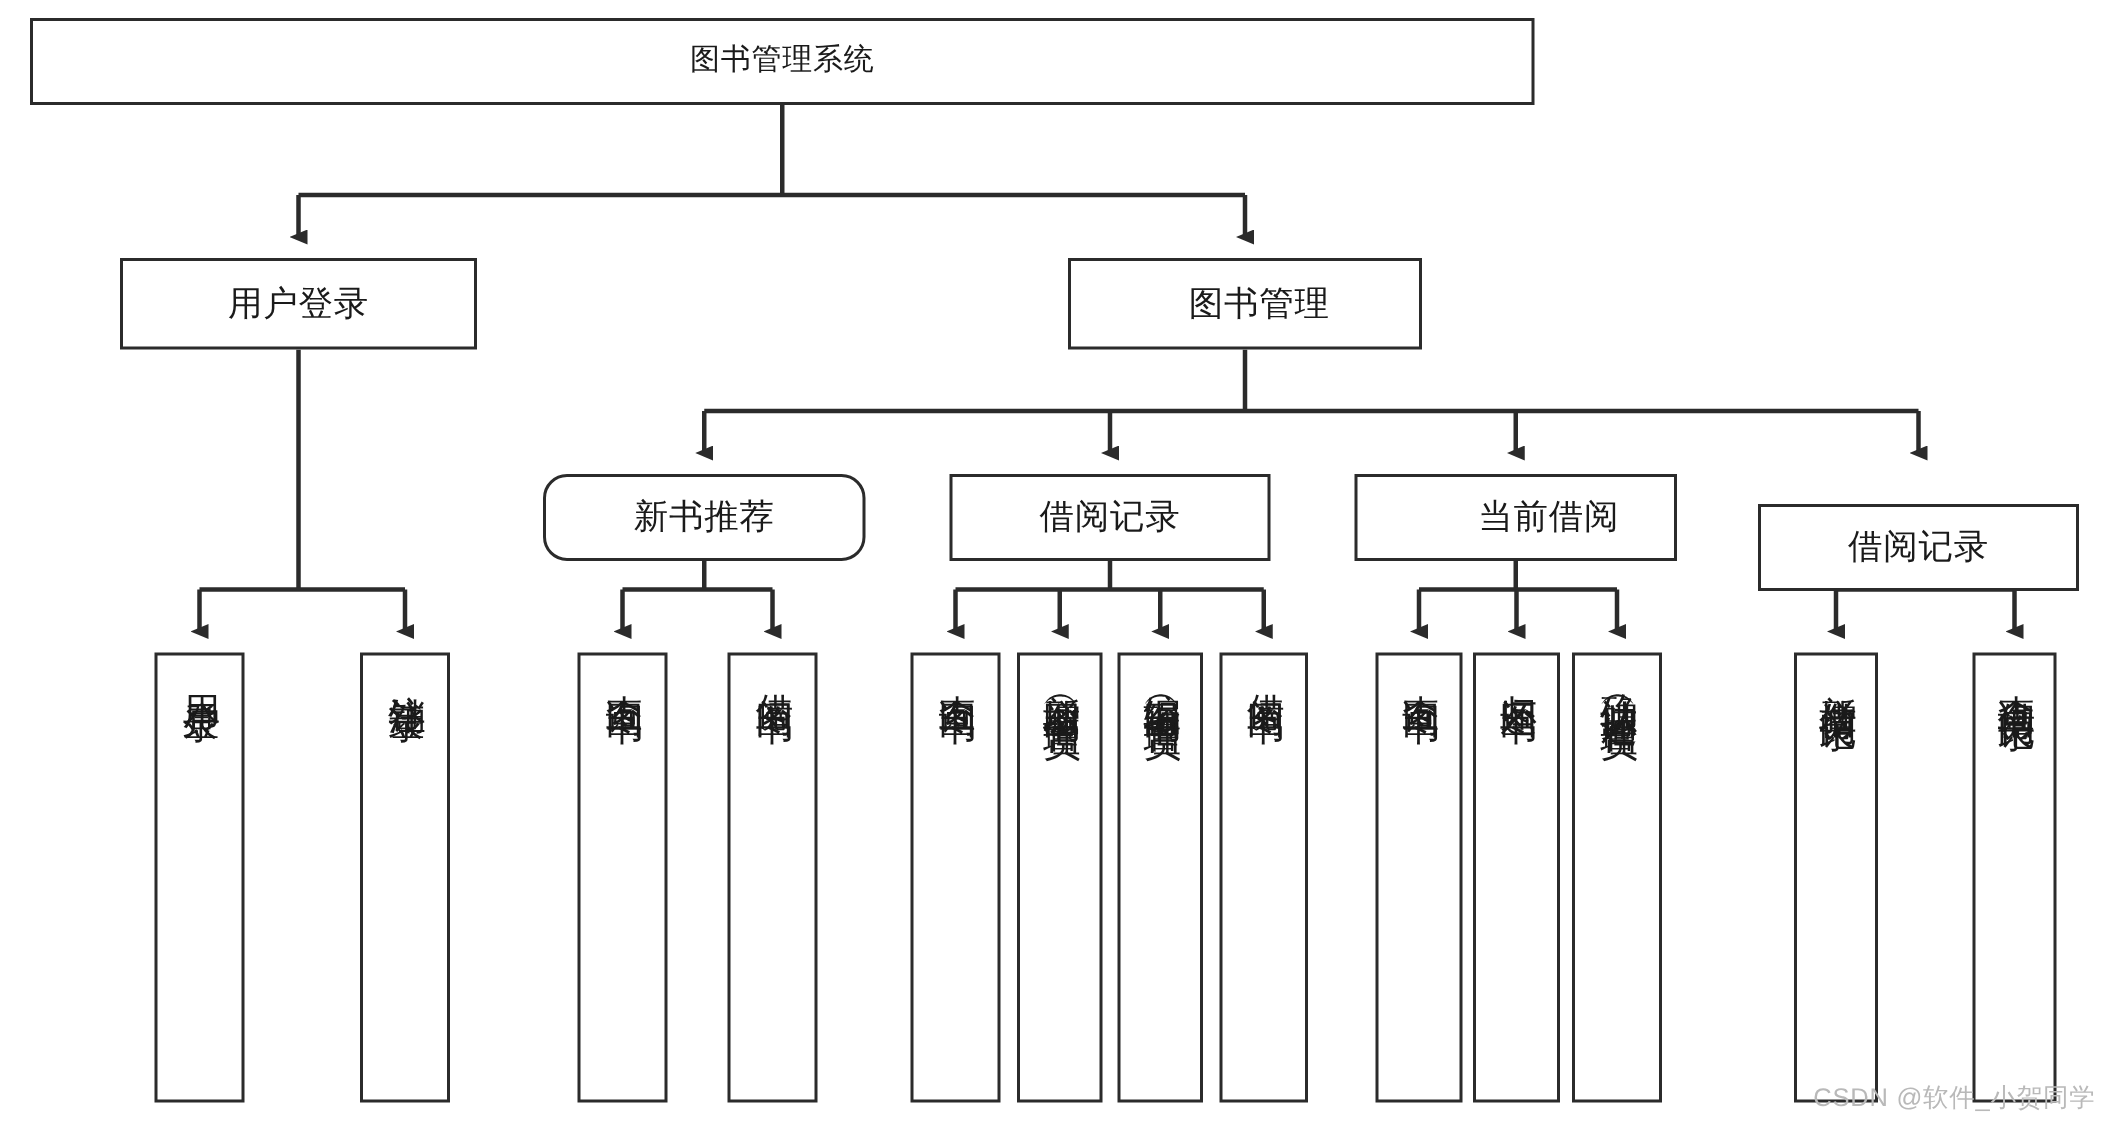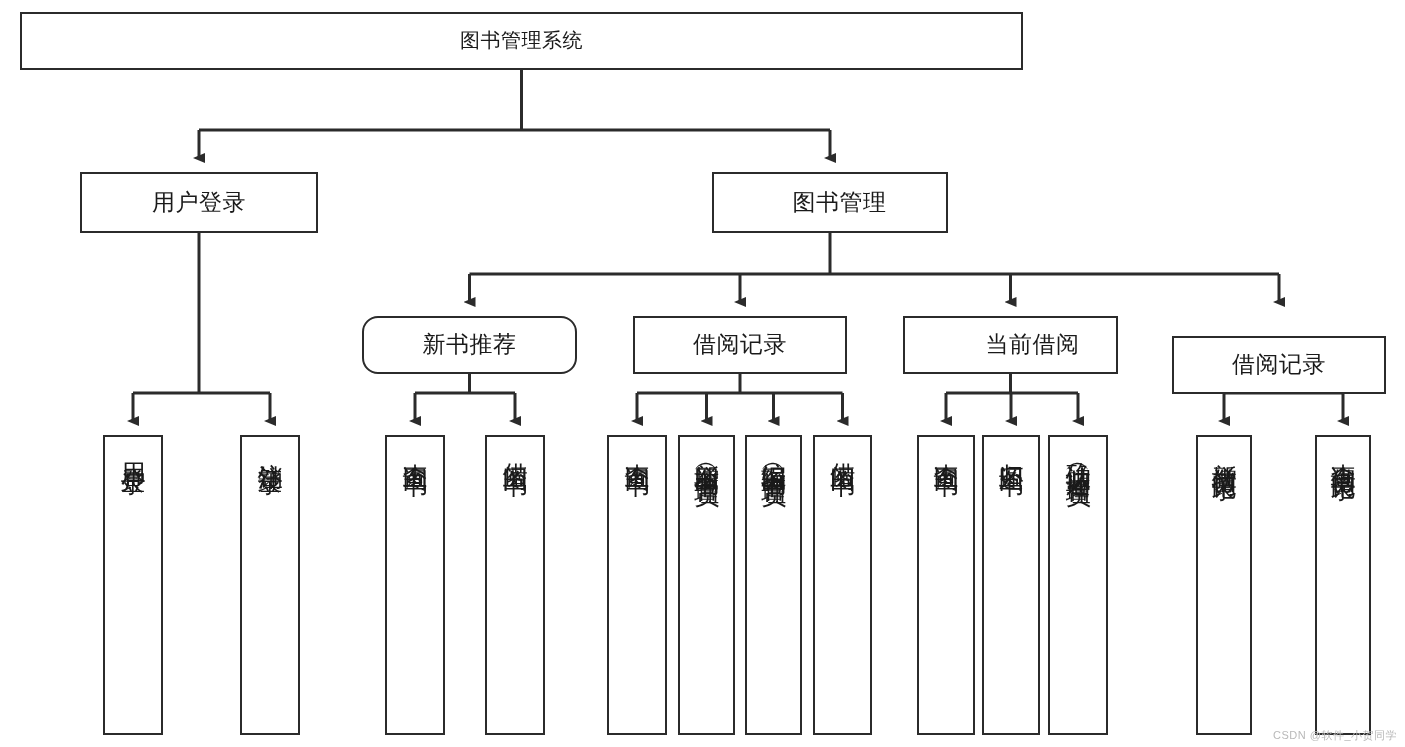--- a/index.html
+++ b/index.html
@@ -53,21 +53,21 @@
     text-orientation: upright;
     font-size: 25px;
     letter-spacing: 3px;
     white-space: pre-line;
   }
   .node.root .node-label { font-size: 20px; }
   .watermark {
     position: absolute;
     right: 8px;
     bottom: 4px;
-    font-size: 11px;
+    font-size: 17px;
     color: #b9b9b9;
     white-space: nowrap;
     letter-spacing: 0.5px;
   }
 </style>
 </head>
 <body>
 
 <div id="canvas">
   <svg id="edges" viewBox="0 0 1405 747">

